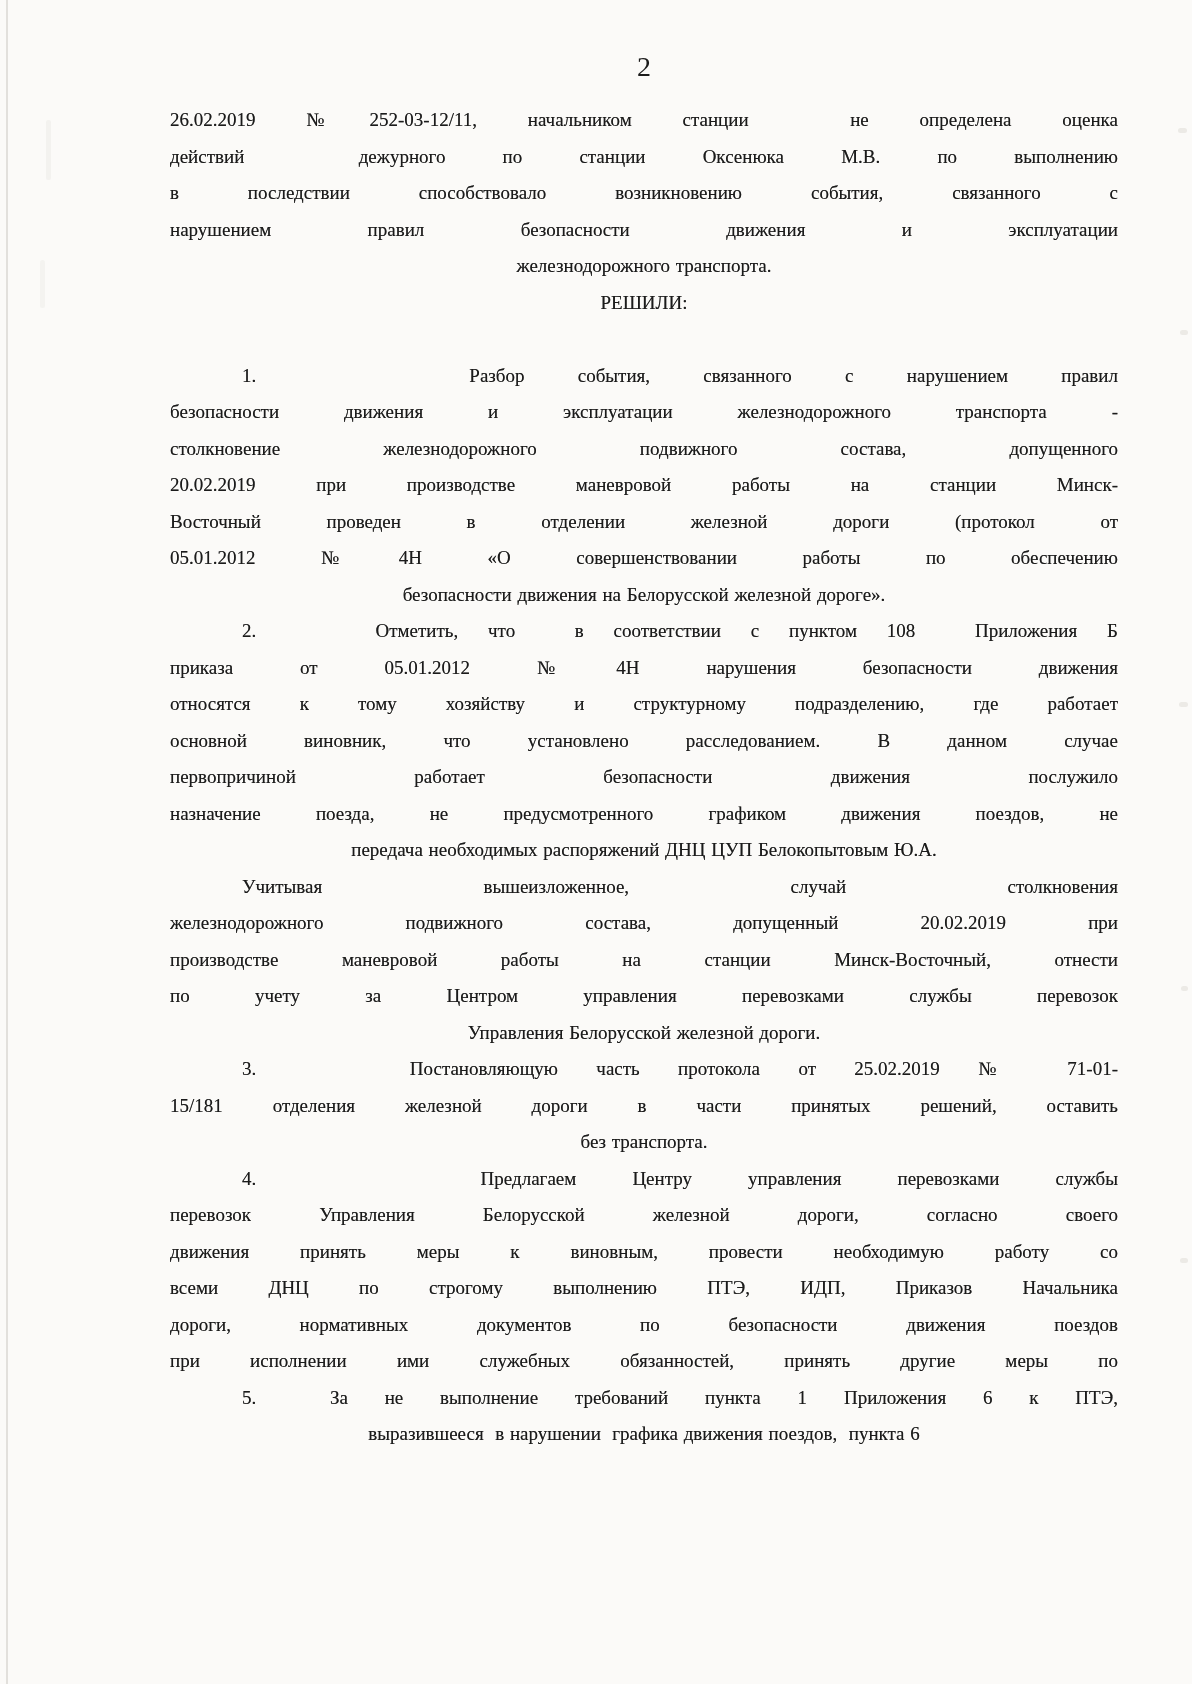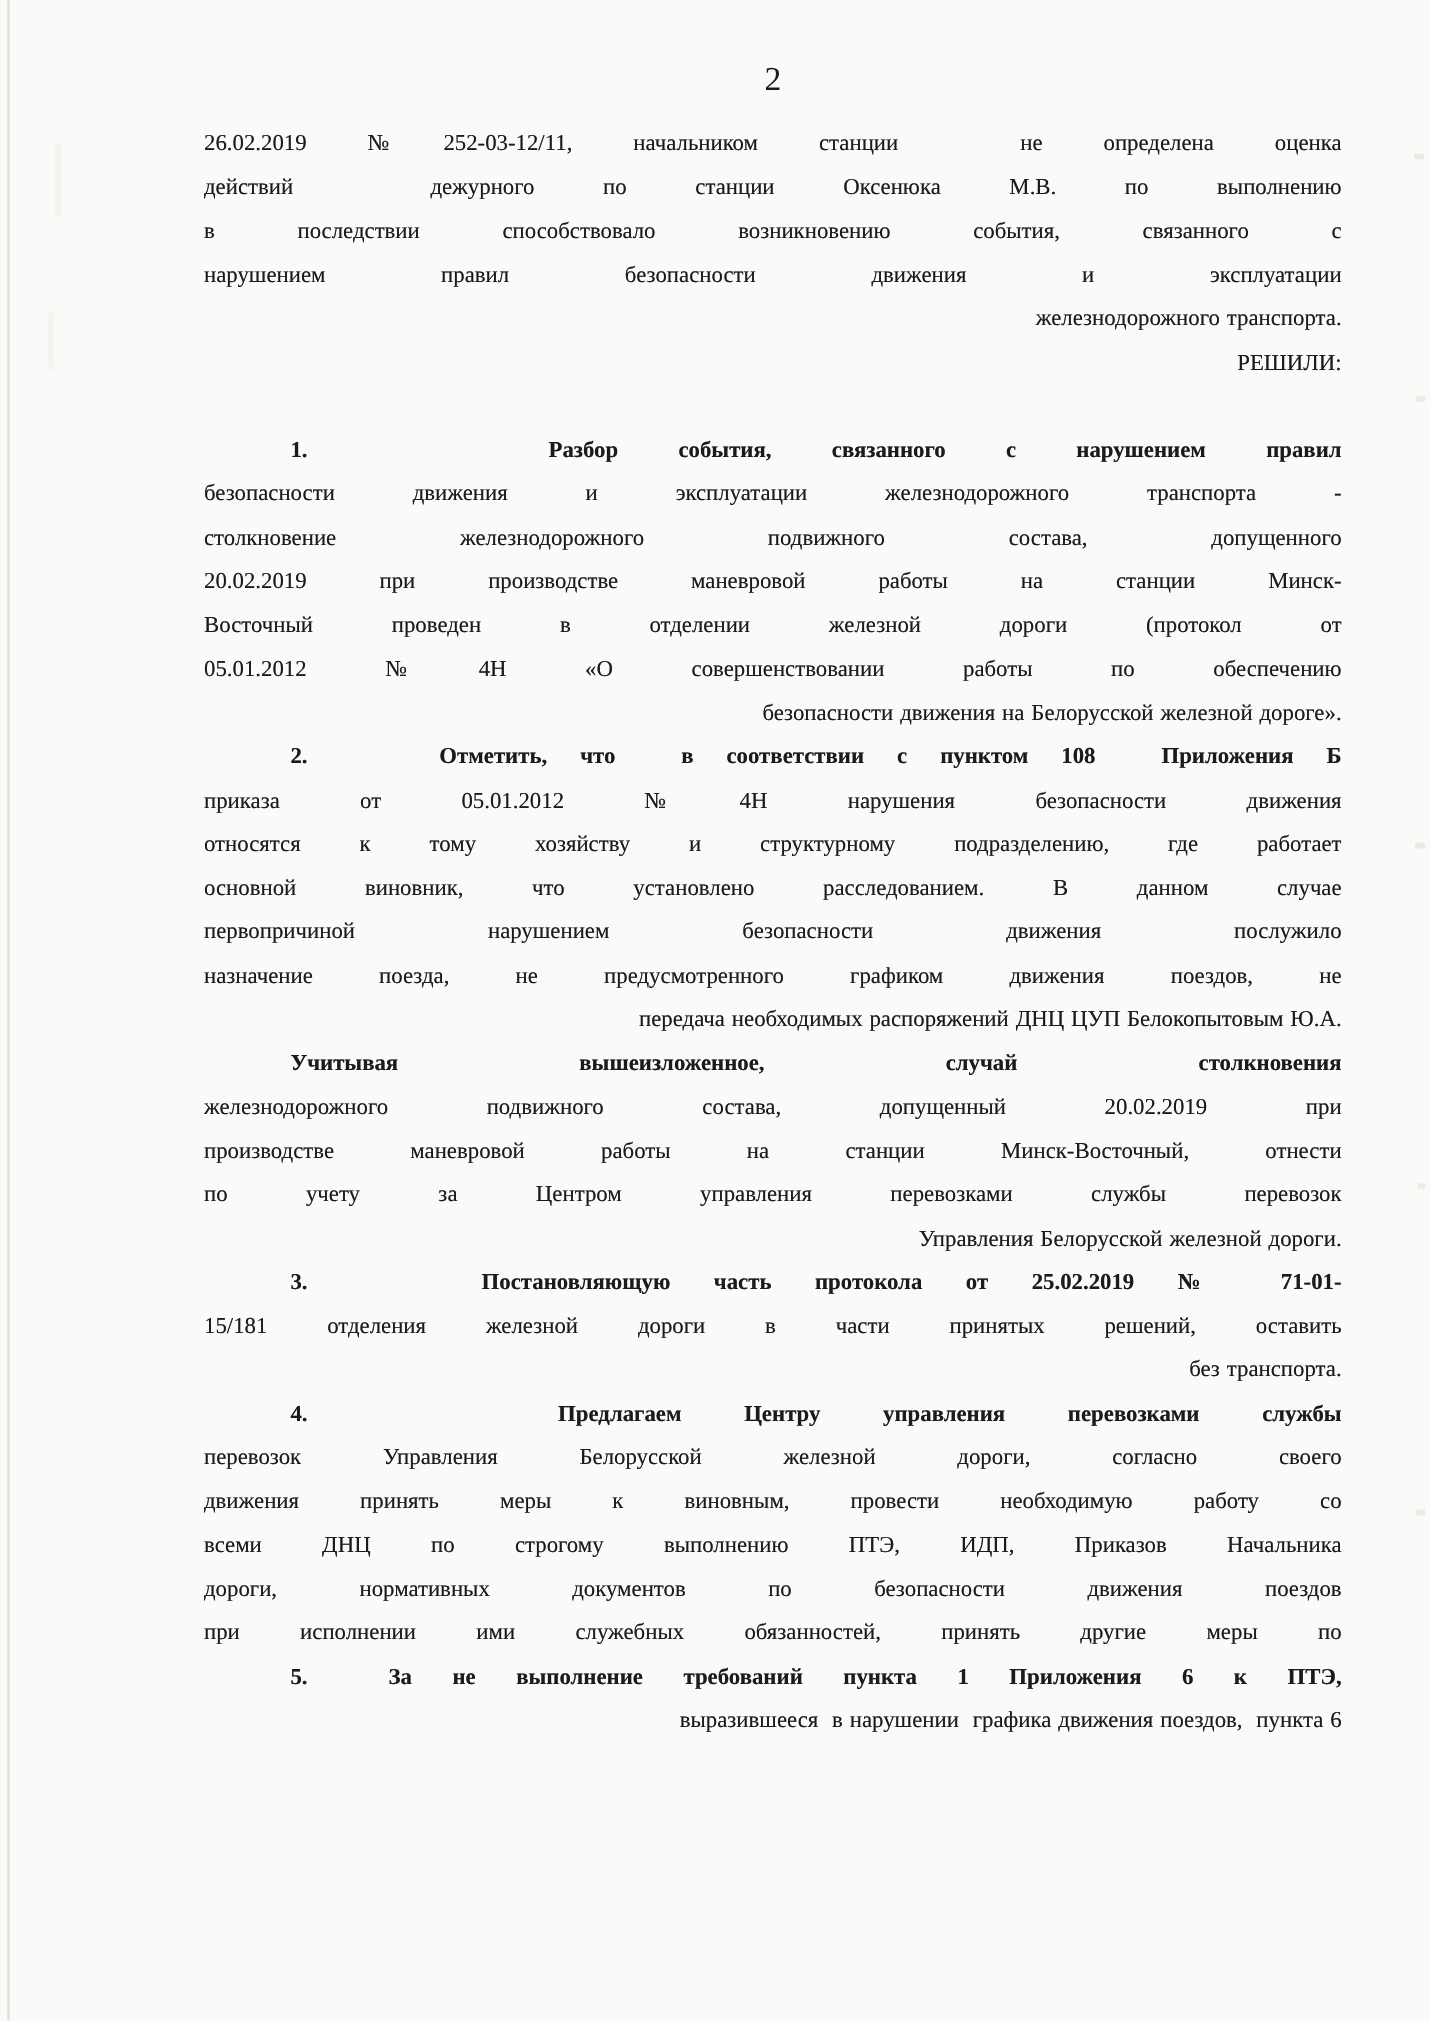--- a/index.html
+++ b/index.html
@@ -27,26 +27,26 @@
     position:absolute;left:170px;top:50px;width:948px;
     text-align:center;font-size:28px;line-height:34px;
   }
   .doc-text{
     position:absolute;left:170px;top:102px;width:948px;
     font-size:19px;line-height:36.5px;
     text-shadow:0 0 .4px rgba(20,20,20,.55);
   }
   .block{margin:0;padding:0;}
   .line{
-    height:36.5px;overflow:hidden;text-align:right;
+    height:36.5px;overflow:hidden;text-align:center;
     word-spacing:1px;
   }
   .line.j{text-align:justify;}
   .line.j::after{content:"";display:inline-block;width:100%;height:0;}
-  .line.ind{text-indent:72px;font-weight:bold;}
+  .line.ind{text-indent:72px;}
   .spacer{height:36.5px;}
 </style>
 </head>
 <body>
 
 <div>
   <div class="scan-edge"></div>
 
   <div class="scan-mark" style="left:1178px;top:128px;width:9px;height:5px;"></div>
   <div class="scan-mark" style="left:1180px;top:330px;width:8px;height:5px;"></div>
@@ -73,21 +73,21 @@
       <div class="line j">столкновение железнодорожного подвижного состава, допущенного</div>
       <div class="line j">20.02.2019 при производстве маневровой работы на станции Минск-</div>
       <div class="line j">Восточный проведен в отделении железной дороги (протокол от</div>
       <div class="line j">05.01.2012 №4Н «О совершенствовании работы по обеспечению</div>
       <div class="line">безопасности движения на Белорусской железной дороге».</div>
       <div class="block"></div>
       <div class="line j ind">2.&nbsp;&nbsp;&nbsp; Отметить, что&nbsp; в соответствии с пунктом 108&nbsp; Приложения Б</div>
       <div class="line j">приказа от 05.01.2012 №4Н нарушения безопасности движения</div>
       <div class="line j">относятся к тому хозяйству и структурному подразделению, где работает</div>
       <div class="line j">основной виновник, что установлено расследованием. В данном случае</div>
-      <div class="line j">первопричиной нарушением безопасности движения послужило</div>
+      <div class="line j">первопричиной работает безопасности движения послужило</div>
       <div class="line j">назначение поезда, не предусмотренного графиком движения поездов, не</div>
       <div class="line">передача необходимых распоряжений ДНЦ ЦУП Белокопытовым Ю.А.</div>
       <div class="block"></div>
       <div class="line j ind">Учитывая вышеизложенное, случай столкновения</div>
       <div class="line j">железнодорожного подвижного состава, допущенный 20.02.2019 при</div>
       <div class="line j">производстве маневровой работы на станции Минск-Восточный, отнести</div>
       <div class="line j">по учету за Центром управления перевозками службы перевозок</div>
       <div class="line">Управления Белорусской железной дороги.</div>
       <div class="block"></div>
       <div class="line j ind">3.&nbsp;&nbsp;&nbsp; Постановляющую часть протокола от 25.02.2019 № 71-01-</div>

